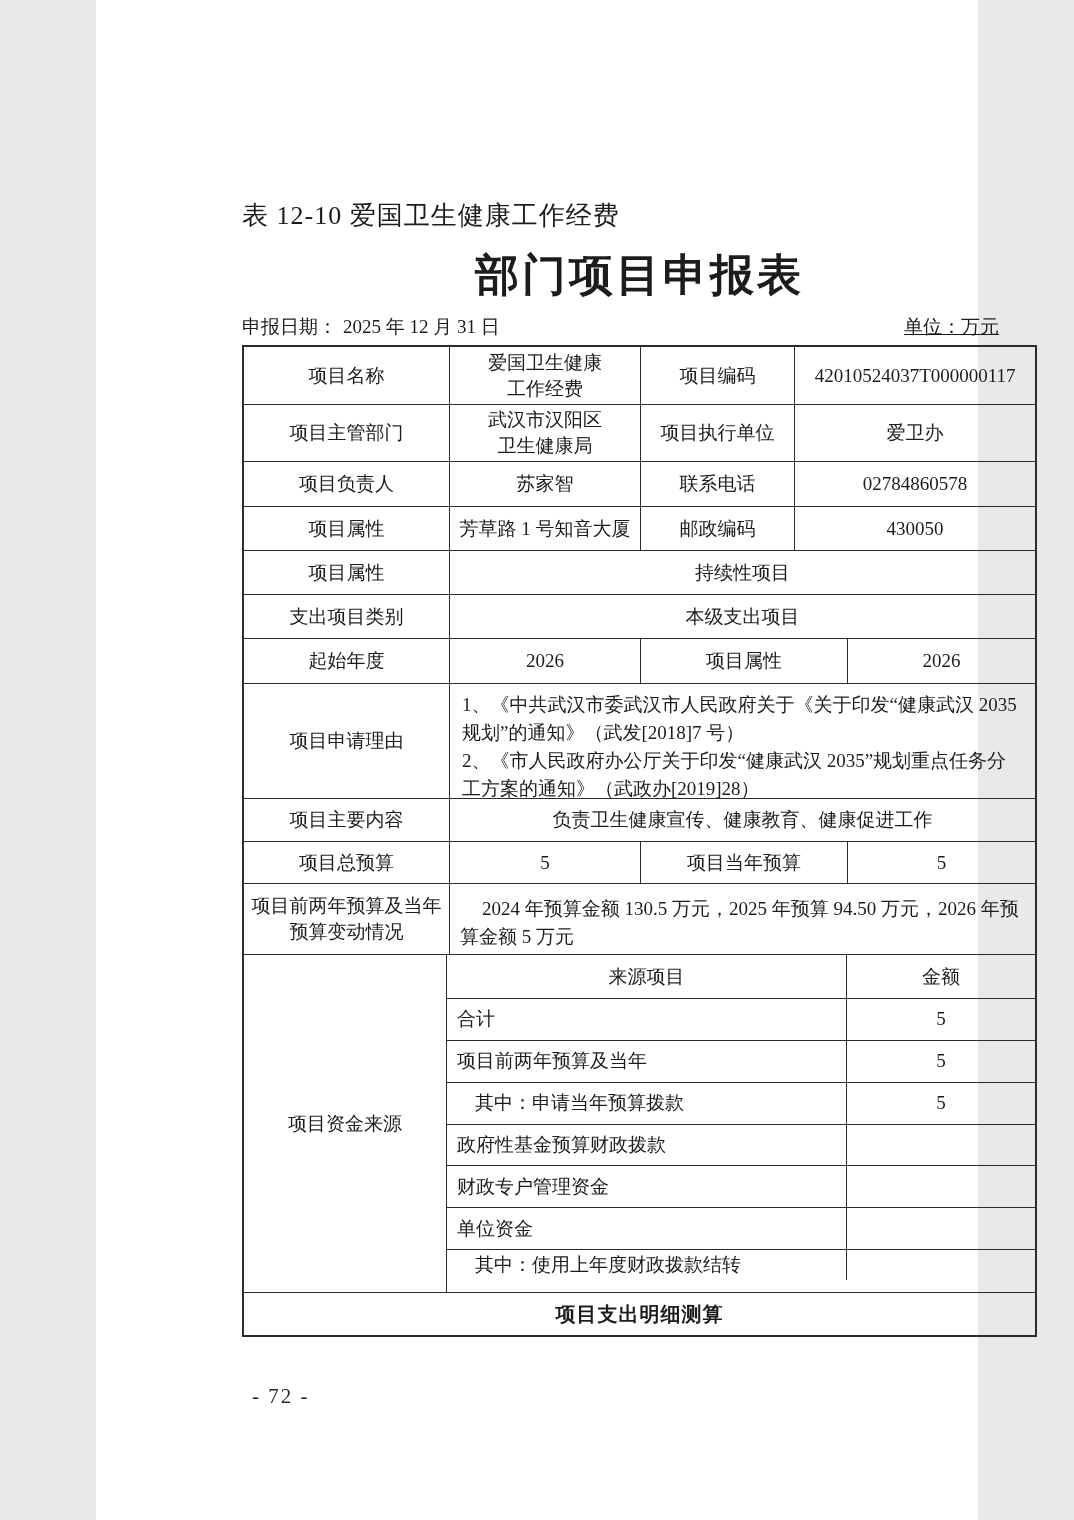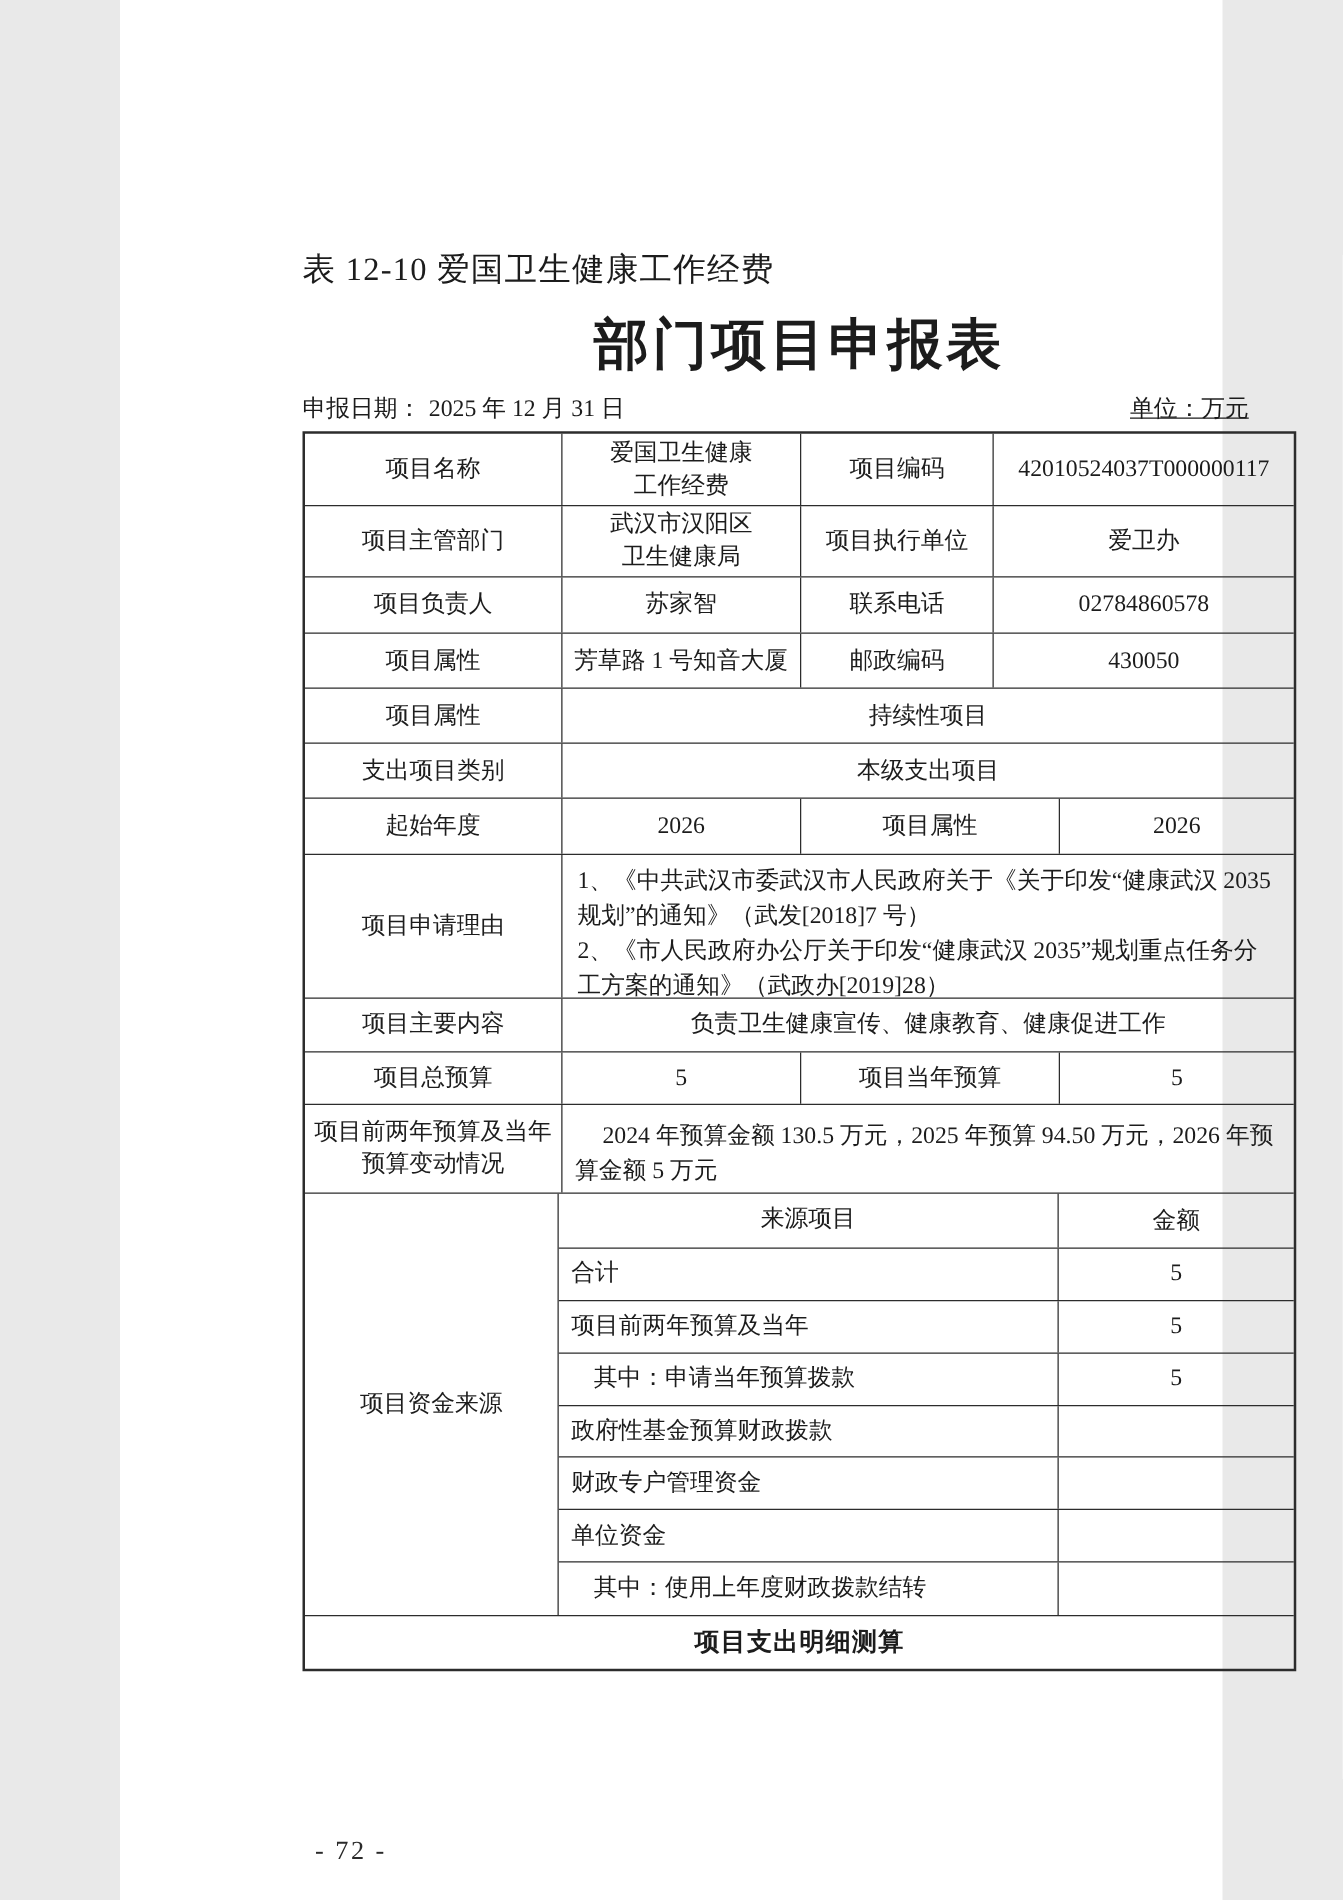--- a/index.html
+++ b/index.html
@@ -47,33 +47,33 @@
   }
   .history-cell {
     display:block; text-align:left; padding:11px 10px 6px 10px;
     line-height:28px; text-indent:22px;
   }
 
   .funding-row { display:flex; height:338px; }
   .funding-label { width:207px; }
   .funding-right { width:588px; display:flex; flex-direction:column; }
   .f-subrow { display:flex; border-bottom:1px solid #2c2c2c; }
-  .f-subrow:last-child { border-bottom:none; }
+  .f-subrow:last-child { border-bottom:none;flex-direction:column; }
   .f-head { height:44px; }
   .f-data { height:42px; }
   .f-source { width:400px; border-right:1px solid #2c2c2c; display:flex; align-items:center; padding:2px 6px; }
-  .f-source.center { justify-content:center;font-family:Liberation Mono, monospace; }
+  .f-source.center { justify-content:center; }
   .f-source.left { justify-content:flex-start; padding-left:10px; text-align:left; }
   .f-source.indent { padding-left:28px; }
   .f-amount { width:188px; display:flex; align-items:center; justify-content:center; }
 
   .footer-cell { width:795px; font-weight:bold; font-size:20px; letter-spacing:1px; }
 
   .page-number {
-    position:absolute; left:156px; top:1468px;
+    position:absolute; left:156px; top:1384px;
     font-size:21px; letter-spacing:2px; color:#2a2a2a;
   }
 </style>
 </head>
 <body>
 
 <div class="page">
 
   <div class="caption">表 12-10 爱国卫生健康工作经费</div>
   <div class="main-title">部门项目申报表</div>

